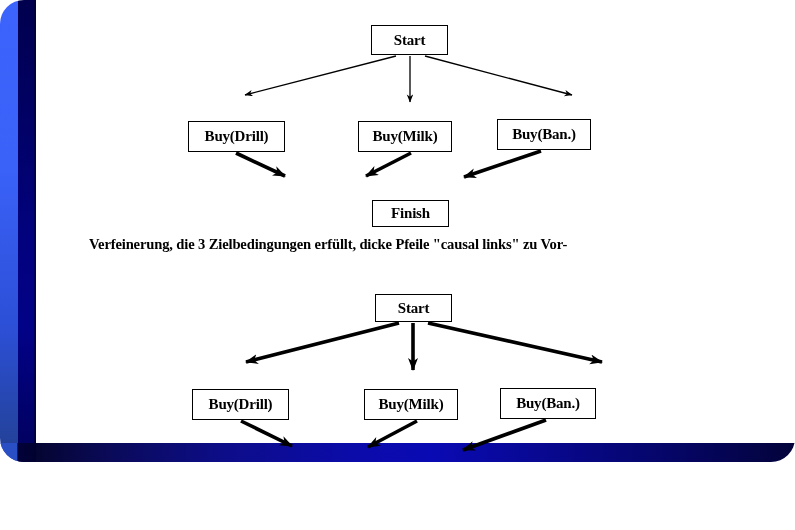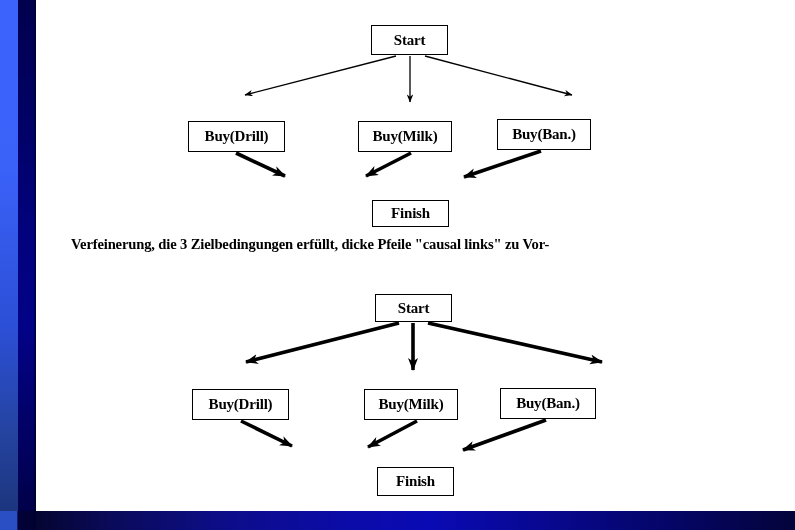--- a/index.html
+++ b/index.html
@@ -9,23 +9,24 @@
   }
   body {
     width: 795px;
     height: 530px;
     overflow: hidden;
     font-family: "Liberation Serif", "DejaVu Serif", serif;
   }
   #slide {
     position: relative;
     width: 795px;
-    height: 530px;
+    height: 462px;
     background: #ffffff;
     overflow: hidden;
+    border-radius: 24px;
   }
 
   
   .edge-bright {
     position: absolute;
     left: 0; top: 0;
     width: 18px; height: 530px;
     background: linear-gradient(to bottom, #3c63fb 0%, #3a61f8 32%, #2c4fd6 62%, #24439f 82%, #1b3276 100%);
   }
   .edge-dark {
@@ -168,21 +169,21 @@
   <div class="node" style="left:371px;top:25px;width:77px;height:30px;">Start</div>
 
   <div class="node" style="left:188px;top:121px;width:97px;height:31px;">Buy(Drill)</div>
 
   <div class="node" style="left:358px;top:121px;width:94px;height:31px;">Buy(Milk)</div>
 
   <div class="node" style="left:497px;top:119px;width:94px;height:31px;">Buy(Ban.)</div>
 
   <div class="node" style="left:372px;top:200px;width:77px;height:27px;">Finish</div>
 
-  <div class="caption" style="left:71px;top:235px;">
+  <div class="caption" style="left:89px;top:235px;">
     <span class="ln">Verfeinerung, die 3 Zielbedingungen erfüllt, dicke Pfeile "causal links" zu Vor-</span>
   </div>
 
   <div class="node" style="left:375px;top:294px;width:77px;height:28px;">Start</div>
 
   <div class="node" style="left:192px;top:389px;width:97px;height:31px;">Buy(Drill)</div>
 
   <div class="node" style="left:364px;top:389px;width:94px;height:31px;">Buy(Milk)</div>
 
   <div class="node" style="left:500px;top:388px;width:96px;height:31px;">Buy(Ban.)</div>

